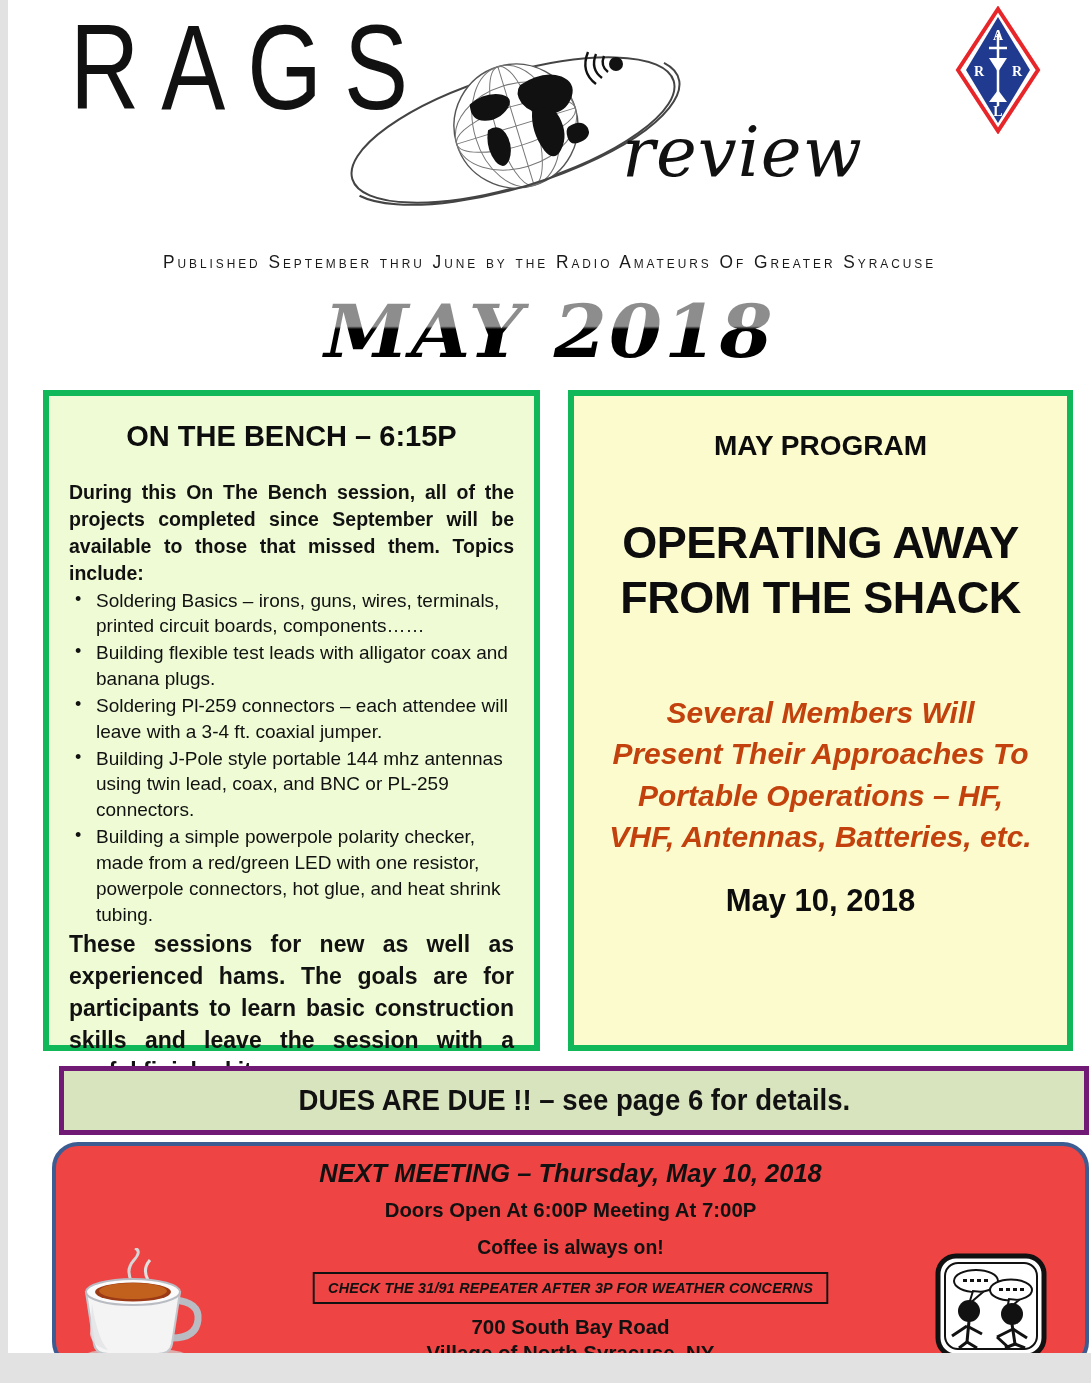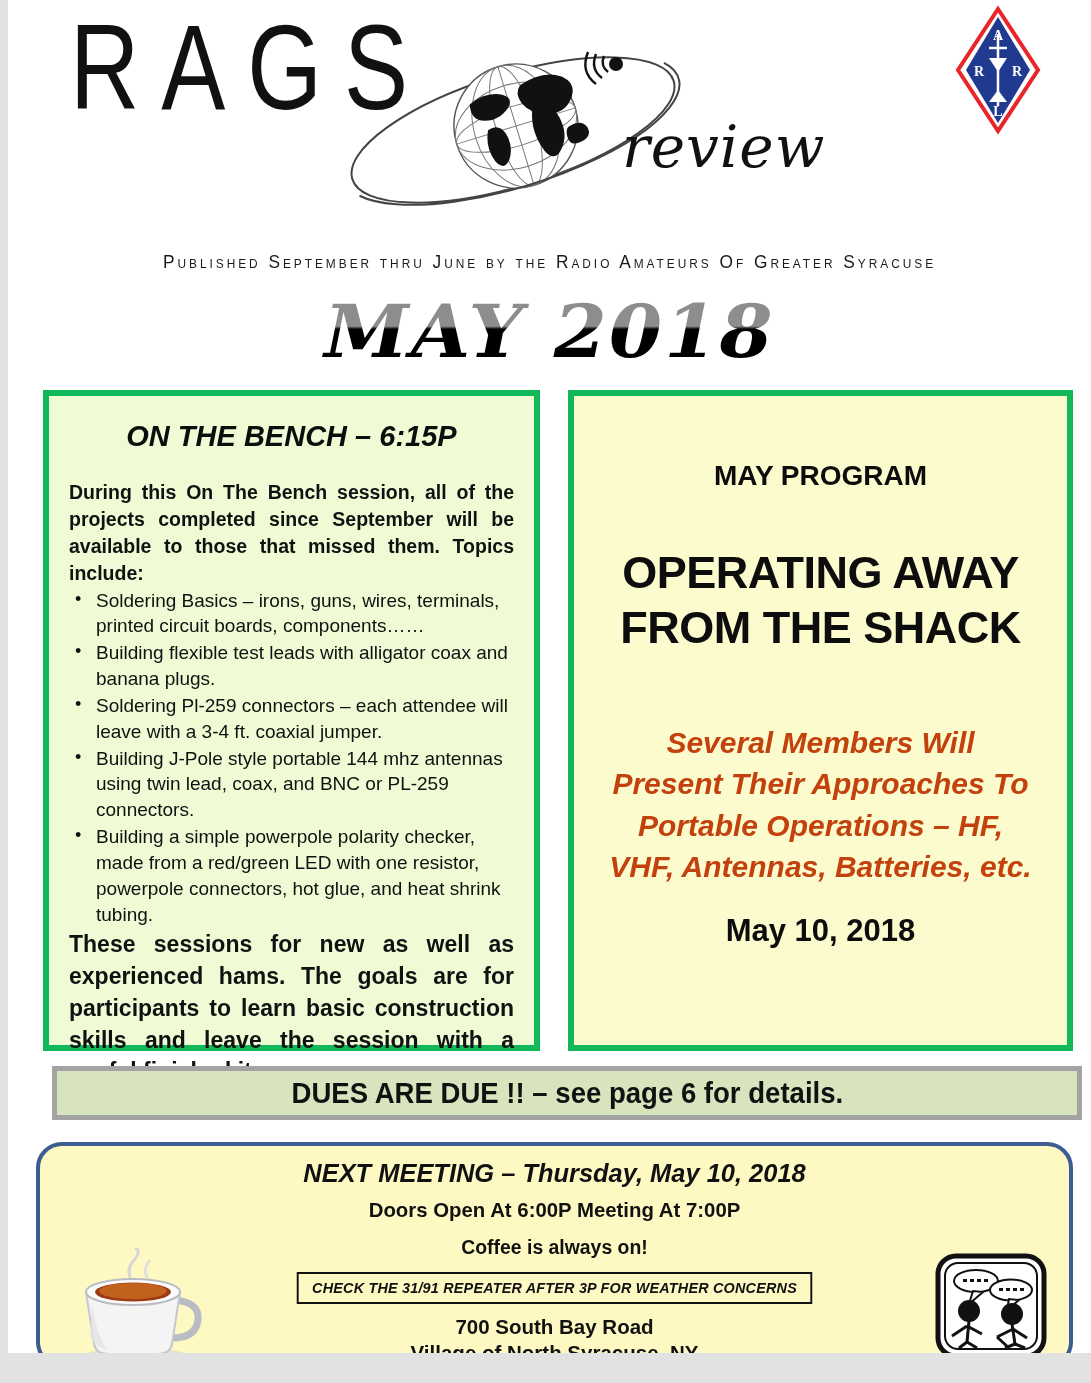--- a/index.html
+++ b/index.html
@@ -52,21 +52,21 @@
     line-height: 1;
     transform: scaleY(1.25);
     transform-origin: left top;
   }
   .review-word {
     position: absolute;
     left: 614px;
     top: 118px;
     font-family: "DejaVu Serif", serif;
     font-style: italic;
-    font-size: 58px;
+    font-size: 69px;
     font-weight: 400;
     color: #111;
     line-height: 1;
     letter-spacing: 1px;
   }
   .globe-art {
     position: absolute;
     left: 330px;
     top: 30px;
     width: 350px;
@@ -128,21 +128,20 @@
     background: #eefbd4;
     padding: 16px 20px 10px 20px;
   }
   .bench-title {
     text-align: center;
     font-size: 29px;
     font-weight: bold;
     color: #0d0d0d;
     letter-spacing: 0px;
     margin: 8px 0 26px 0;
-    font-style: italic;
   }
   .bench-para {
     font-size: 19.5px;
     font-weight: bold;
     color: #111;
     line-height: 1.38;
     text-align: justify;
     margin: 0;
   }
   .bench-list {
@@ -177,21 +176,21 @@
 
   .program-box {
     position: absolute;
     left: 560px;
     top: 390px;
     width: 505px;
     height: 661px;
     box-sizing: border-box;
     border: 6px solid #10b85a;
     background: #fcfbce;
-    padding: 36px 18px;
+    padding: 6px 18px;
     text-align: center;
   }
   .program-kicker {
     font-size: 28px;
     font-weight: bold;
     color: #0d0d0d;
     margin: 28px 0 0 0;
   }
   .program-title {
     font-size: 45px;
@@ -212,50 +211,50 @@
   .program-date {
     font-size: 31px;
     font-weight: bold;
     color: #0d0d0d;
     margin: 26px 0 0 0;
   }
 
   
   .dues-bar {
     position: absolute;
-    left: 44px;
+    left: 51px;
     top: 1066px;
     width: 1030px;
-    height: 54px;
+    height: 69px;
     box-sizing: border-box;
-    border: 5px solid #a3a3a3;
+    border: 5px solid #701a75;
     background: #d8e4be;
     display: flex;
     align-items: center;
     justify-content: center;
   }
   .dues-text {
     font-size: 29px;
     font-weight: bold;
     color: #111;
     transform: scaleX(0.95);
     letter-spacing: 0px;
   }
 
   
   .meeting-box {
     position: absolute;
-    left: 28px;
+    left: 44px;
     top: 1142px;
     width: 1037px;
     height: 226px;
     box-sizing: border-box;
     border: 4px solid #3c5c92;
     border-radius: 26px;
-    background: #fef9c3;
+    background: #ef4444;
   }
   .meeting-inner {
     text-align: center;
     padding-top: 12px;
   }
   .meeting-heading {
     font-size: 26.5px;
     font-weight: bold;
     font-style: italic;
     color: #111;

